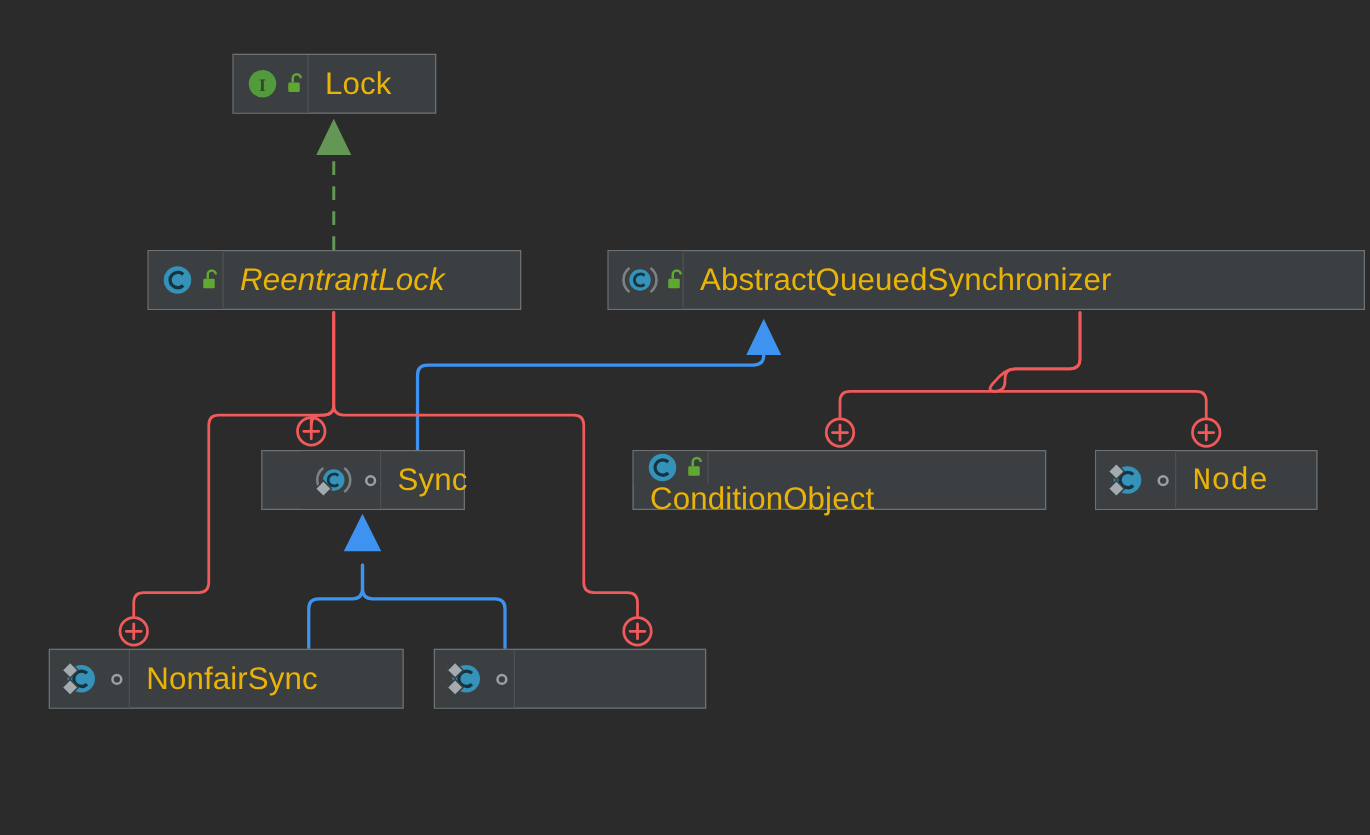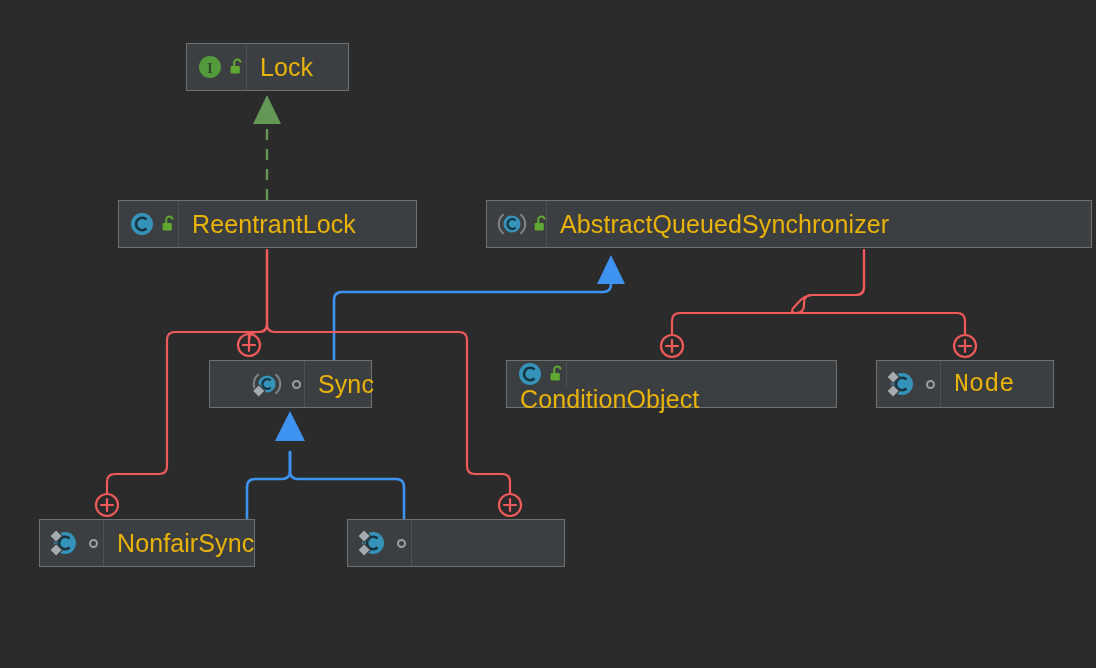--- a/index.html
+++ b/index.html
@@ -130,21 +130,21 @@
         <text x="13" y="18.5" text-anchor="middle" font-family="'Liberation Serif', serif" font-size="14" font-weight="700" fill="#2d4a24">I</text>
       </svg>
       <svg class="ico" width="17" height="18" viewBox="0 0 17 18">
         <path d="M5.2,8 L5.2,4.6 A3.2,3.2 0 0 1 11.6,4.6" fill="none" stroke="#5fa832" stroke-width="2"></path>
         <rect x="1.6" y="8" width="9.2" height="7.6" rx="1.1" fill="#5fa832"></rect>
       </svg>
     </div>
     <div class="node-label">Lock</div>
   </div>
 
-  <div class="node" style="left:118px; top:200px; width:299px;">
+  <div class="node" style="left:118px; top:200px; width:299px;font-style:italic;">
     <div class="node-gutter" style="width:60px;">
       <svg class="ico" width="26" height="26" viewBox="0 0 26 26">
         <circle cx="13" cy="13" r="11" fill="#3592b8"></circle>
         <path d="M17.6,8.6 A6.2,6.2 0 1 0 17.6,17.4" fill="none" stroke="#16333f" stroke-width="2.6"></path>
       </svg>
       <svg class="ico" width="17" height="18" viewBox="0 0 17 18">
         <path d="M5.2,8 L5.2,4.6 A3.2,3.2 0 0 1 11.6,4.6" fill="none" stroke="#5fa832" stroke-width="2"></path>
         <rect x="1.6" y="8" width="9.2" height="7.6" rx="1.1" fill="#5fa832"></rect>
       </svg>
     </div>
@@ -201,21 +201,21 @@
         <circle cx="15" cy="14" r="11" fill="#3592b8"></circle>
         <path d="M19.6,9.6 A6.2,6.2 0 1 0 19.6,18.4" fill="none" stroke="#16333f" stroke-width="2.6"></path>
         <rect x="1.6" y="16.4" width="9" height="9" transform="rotate(45 6.1 20.9)" fill="#a3aab0" stroke="#3c3f41" stroke-width="1.2"></rect>
         <rect x="1.6" y="2.6" width="9" height="9" transform="rotate(45 6.1 7.1)" fill="#a3aab0" stroke="#3c3f41" stroke-width="1.2"></rect>
       </svg>
       <span class="dot-vis"></span>
     </div>
     <div class="node-label">Node</div>
   </div>
 
-  <div class="node" style="left:39px; top:519px; width:216px;">
+  <div class="node" style="left:39px; top:519px; width:284px;">
     <div class="node-gutter" style="width:64px; gap:9px;">
       <svg class="ico" width="30" height="28" viewBox="0 0 30 28">
         <circle cx="15" cy="14" r="11" fill="#3592b8"></circle>
         <path d="M19.6,9.6 A6.2,6.2 0 1 0 19.6,18.4" fill="none" stroke="#16333f" stroke-width="2.6"></path>
         <rect x="1.6" y="16.4" width="9" height="9" transform="rotate(45 6.1 20.9)" fill="#a3aab0" stroke="#3c3f41" stroke-width="1.2"></rect>
         <rect x="1.6" y="2.6" width="9" height="9" transform="rotate(45 6.1 7.1)" fill="#a3aab0" stroke="#3c3f41" stroke-width="1.2"></rect>
       </svg>
       <span class="dot-vis"></span>
     </div>
     <div class="node-label">NonfairSync</div>

